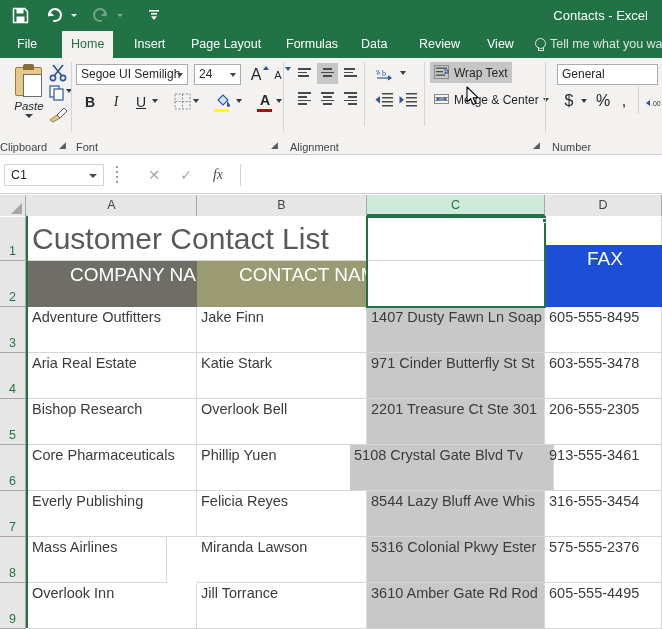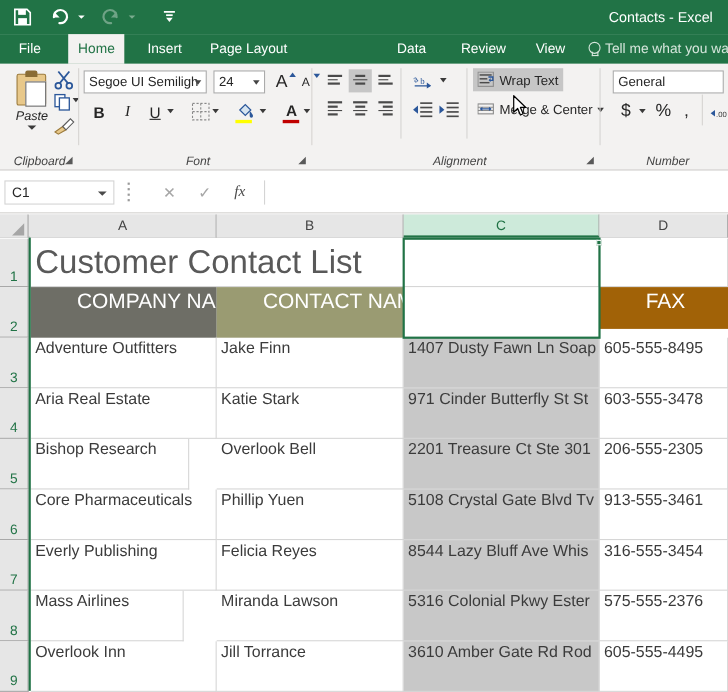--- a/index.html
+++ b/index.html
@@ -62,21 +62,21 @@
   }
 
   
   .ribbon {
     position: absolute; left: 0; top: 58px; width: 662px; height: 97px;
     background: #f3f2f1; border-bottom: 1px solid #d2d0ce;
   }
   .grp { position: absolute; top: 0; height: 96px; }
   .grp-label {
     position: absolute; bottom: 1px; left: 0; width: 100%;
-    text-align: center; font-size: 11px; color: #444444; font-style: italic;
+    text-align: left; font-size: 11px; color: #444444;
   }
   .grp-sep {
     position: absolute; top: 4px; width: 1px; height: 70px; background: #d6d4d2;
   }
   .dlg-launcher {
     position: absolute; bottom: 3px; width: 11px; height: 11px;
     font-size: 9px; color: #595959; line-height: 11px; text-align: center;
   }
 
   
@@ -295,20 +295,21 @@
     </div>
 
     <div class="doc-title">Contacts - Excel</div>
   </div>
 
   <div class="tabbar">
     <div class="tab" style="left:8px">File</div>
     <div class="tab active" style="left:62px">Home</div>
     <div class="tab" style="left:125px">Insert</div>
     <div class="tab" style="left:182px">Page Layout</div>
+    <div class="tab" style="left:277px">Formulas</div>
     <div class="tab" style="left:352px">Data</div>
     <div class="tab" style="left:410px">Review</div>
     <div class="tab" style="left:478px">View</div>
     <div class="tellme" style="left:534px">
       <span class="bulb"></span>
       <span>Tell me what you wa</span>
     </div>
   </div>
 
   <div class="ribbon">
@@ -582,40 +583,40 @@
     <div class="rowhdr" style="top:296px; height:46px">7</div>
     <div class="rowhdr" style="top:342px; height:46px">8</div>
     <div class="rowhdr" style="top:388px; height:46px">9</div>
 
     <div class="cell title" style="left:28px; top:22px; width:339px; height:44px">Customer Contact List</div>
     <div class="cell" style="left:367px; top:22px; width:178px; height:44px"></div>
     <div class="cell" style="left:545px; top:22px; width:117px; height:44px"></div>
 
     <div class="cell hdrcell" style="left:28px;  top:66px; width:169px; height:46px; background:#6e6e66">COMPANY NAME</div>
     <div class="cell hdrcell" style="left:197px; top:66px; width:170px; height:46px; background:#9a9b72">CONTACT NAME</div>
-    <div class="cell hdrcell" style="left:545px; top:66px; width:117px; height:38px; background:#a16207">FAX</div>
+    <div class="cell hdrcell" style="left:545px; top:50px; width:117px; height:62px; background:#1d4ed8">FAX</div>
 
     <div class="cell" style="left:28px;  top:112px; width:169px; height:46px">Adventure Outfitters</div>
     <div class="cell" style="left:197px; top:112px; width:170px; height:46px">Jake Finn</div>
     <div class="cell shaded" style="left:367px; top:112px; width:178px; height:46px">1407 Dusty Fawn Ln Soap</div>
     <div class="cell" style="left:545px; top:112px; width:117px; height:46px">605-555-8495</div>
 
     <div class="cell" style="left:28px;  top:158px; width:169px; height:46px">Aria Real Estate</div>
     <div class="cell" style="left:197px; top:158px; width:170px; height:46px">Katie Stark</div>
     <div class="cell shaded" style="left:367px; top:158px; width:178px; height:46px">971 Cinder Butterfly St St</div>
     <div class="cell" style="left:545px; top:158px; width:117px; height:46px">603-555-3478</div>
 
-    <div class="cell" style="left:28px;  top:204px; width:144px; height:46px">Bishop Research</div>
+    <div class="cell" style="left:28px;  top:204px; width:169px; height:46px">Bishop Research</div>
     <div class="cell" style="left:197px; top:204px; width:170px; height:46px">Overlook Bell</div>
     <div class="cell shaded" style="left:367px; top:204px; width:178px; height:46px">2201 Treasure Ct Ste 301</div>
     <div class="cell" style="left:545px; top:204px; width:117px; height:46px">206-555-2305</div>
 
     <div class="cell" style="left:28px;  top:250px; width:169px; height:46px">Core Pharmaceuticals</div>
     <div class="cell" style="left:197px; top:250px; width:170px; height:46px">Phillip Yuen</div>
-    <div class="cell shaded" style="left:367px; top:250px; width:178px; height:46px">5108 Crystal Gate Blvd Tv</div>
+    <div class="cell shaded" style="left:350px; top:250px; width:204px; height:46px">5108 Crystal Gate Blvd Tv</div>
     <div class="cell" style="left:545px; top:250px; width:117px; height:46px">913-555-3461</div>
 
     <div class="cell" style="left:28px;  top:296px; width:169px; height:46px">Everly Publishing</div>
     <div class="cell" style="left:197px; top:296px; width:170px; height:46px">Felicia Reyes</div>
     <div class="cell shaded" style="left:367px; top:296px; width:178px; height:46px">8544 Lazy Bluff Ave Whis</div>
     <div class="cell" style="left:545px; top:296px; width:117px; height:46px">316-555-3454</div>
 
     <div class="cell" style="left:28px;  top:342px; width:139px; height:46px">Mass Airlines</div>
     <div class="cell" style="left:197px; top:342px; width:170px; height:46px">Miranda Lawson</div>
     <div class="cell shaded" style="left:367px; top:342px; width:178px; height:46px">5316 Colonial Pkwy Ester</div>

